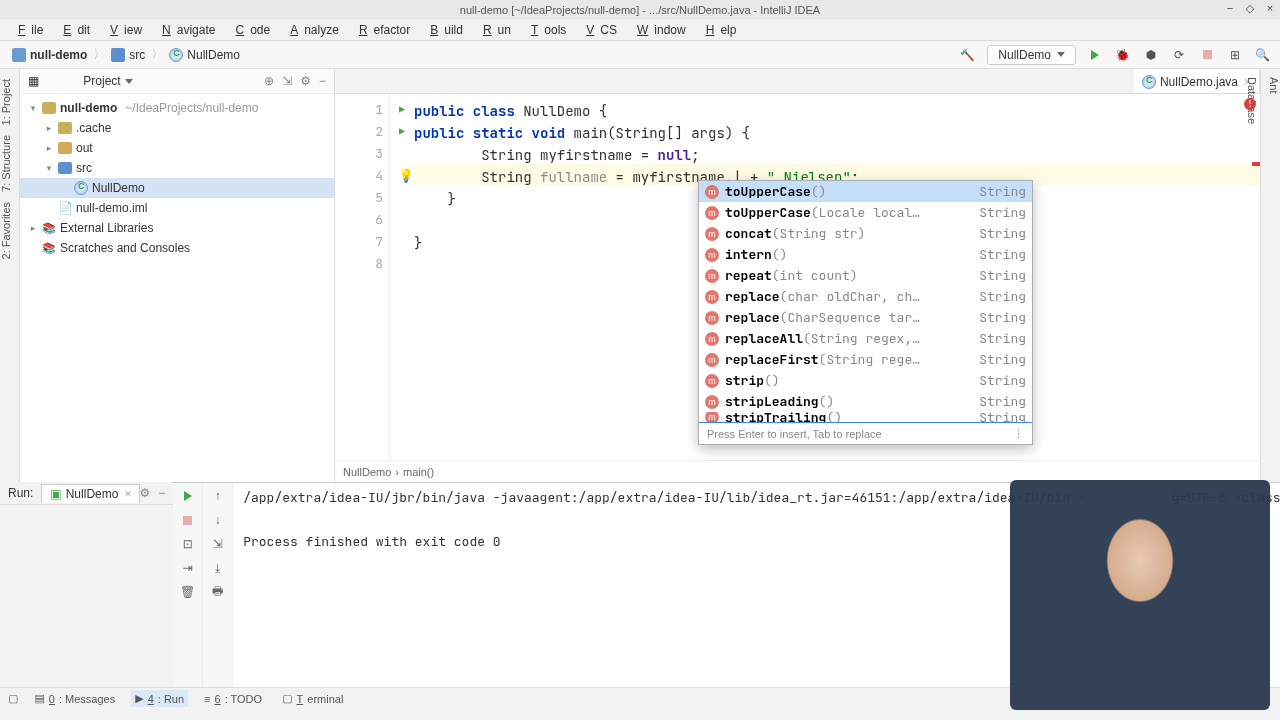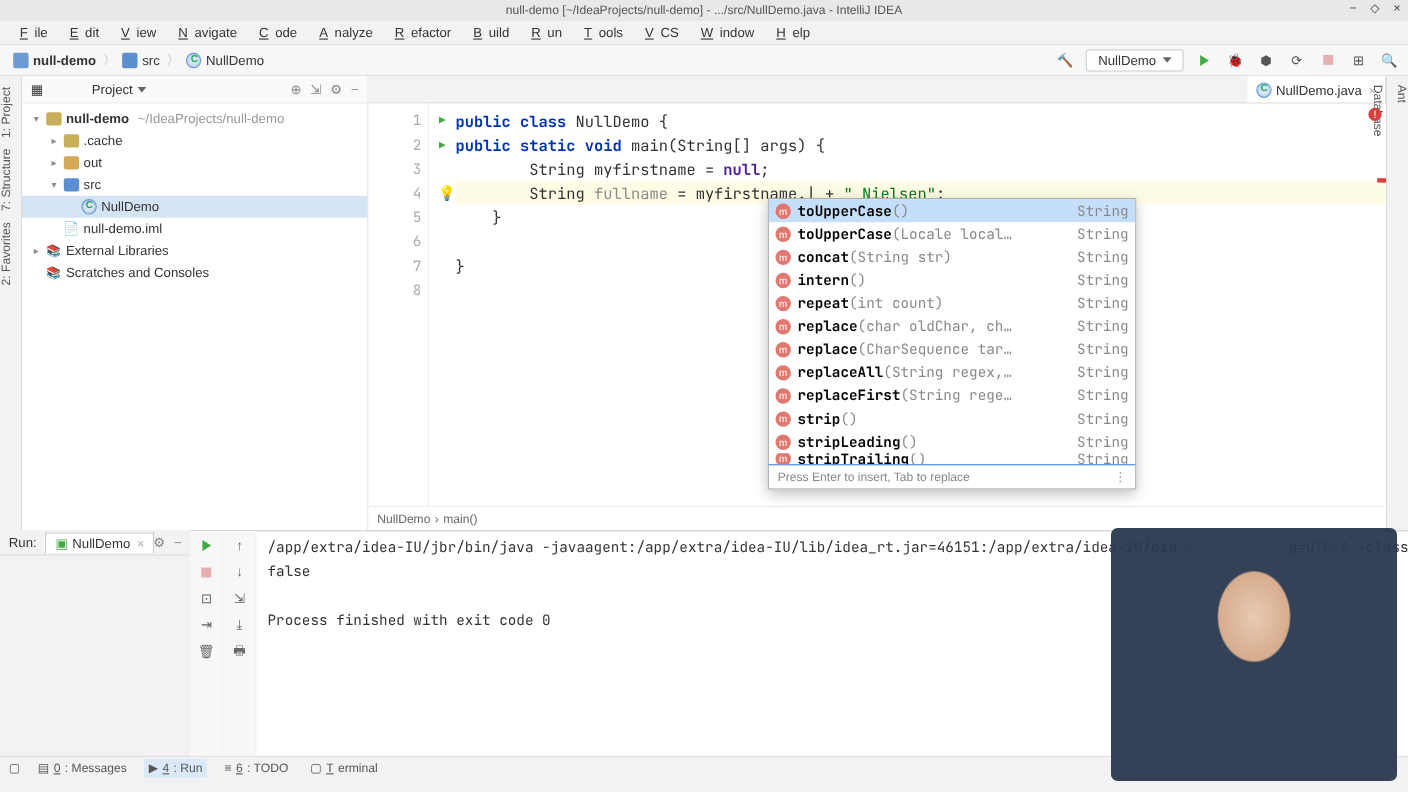--- a/index.html
+++ b/index.html
@@ -406,21 +406,20 @@
   </div>
   <div class="run-tool-col2">
     <span class="run-tool-icon">↑</span>
     <span class="run-tool-icon">↓</span>
     <span class="run-tool-icon">⇲</span>
     <span class="run-tool-icon">⤓</span>
     <span class="run-tool-icon">🖶</span>
   </div>
   <div class="run-console" id="console">
         <div class="line">/app/extra/idea-IU/jbr/bin/java -javaagent:/app/extra/idea-IU/lib/idea_rt.jar=46151:/app/extra/idea-IU/bin -           g=UTF-8 -class</div>
-        <div class="line">false</div>
         <div class="line"></div>
         <div class="line">Process finished with exit code 0</div>
       </div>
 </div>
 </div>
 
 <div class="toolwindows-bar" id="twbar">
     <span>▢</span>
     <span class="tw"><span>▤</span><span class="under">0</span>: Messages</span>
     <span class="tw active"><span>▶</span><span class="under">4</span>: Run</span>

